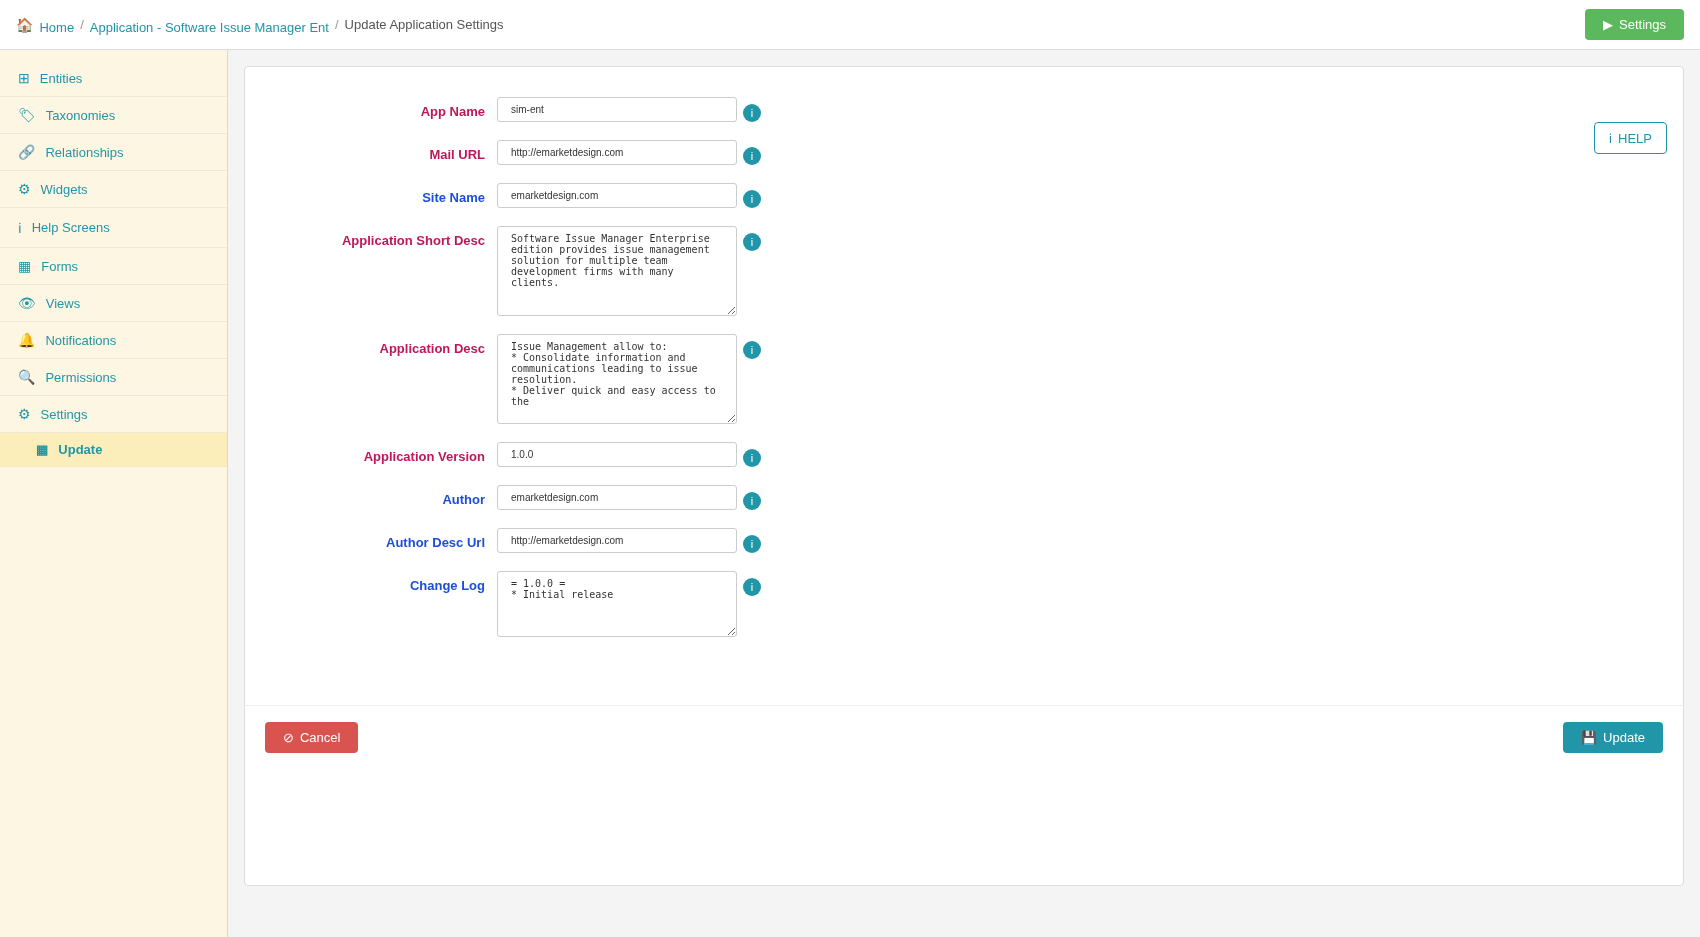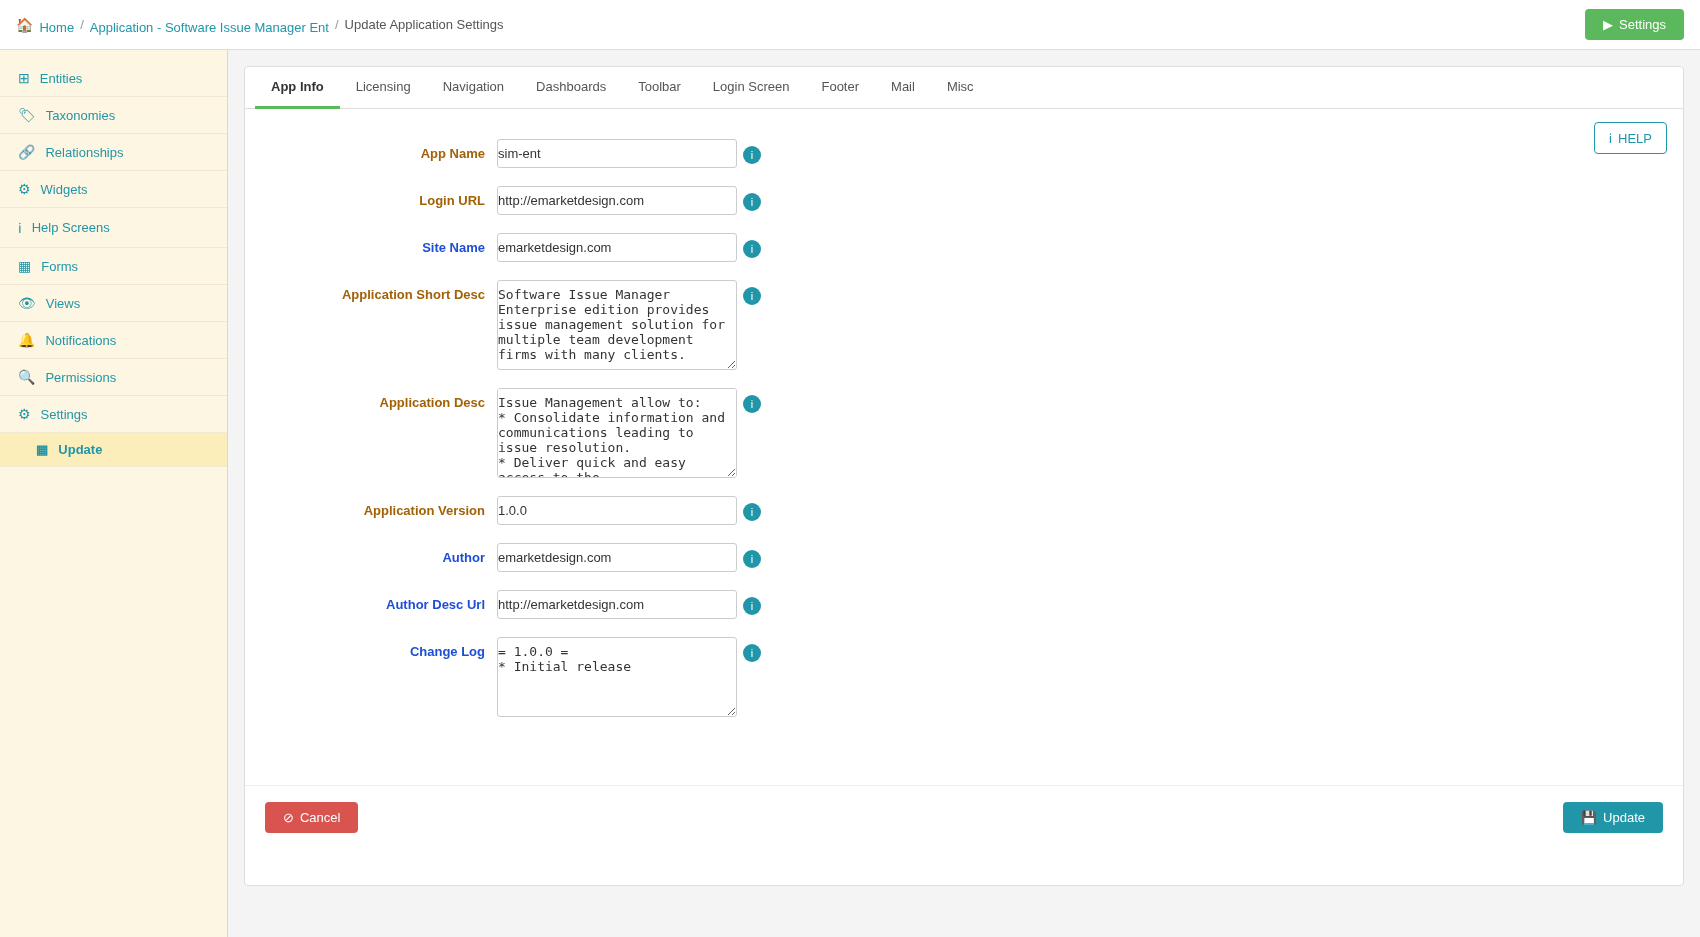--- a/index.html
+++ b/index.html
@@ -70,28 +70,28 @@
     
     .form-body { padding: 30px 60px 30px 60px; }
 
     .form-row {
       display: flex; align-items: flex-start; margin-bottom: 18px; gap: 12px;
     }
     .form-label {
       width: 180px; text-align: right; padding-top: 7px; font-size: 13px;
       font-weight: bold; flex-shrink: 0;
     }
-    .form-label.required { color: #a16207; }
+    .form-label.required { color: #be185d; }
     .form-label.normal { color: #1d4ed8; }
 
     .form-input-wrap { display: flex; align-items: flex-start; gap: 6px; }
 
     .form-input, .form-textarea {
       width: 240px; border: 1px solid #ccc; border-radius: 3px;
-      padding: 6px 0; font-size: 13px; color: #333; background: #fff;
+      padding: 6px 13px; font-size: 10px; color: #333; background: #fff;
     }
     .form-textarea { resize: vertical; }
     .form-textarea.medium { height: 90px; }
 
     .info-icon {
       width: 18px; height: 18px; border-radius: 50%; background: #2196a8;
       color: #fff; display: flex; align-items: center; justify-content: center;
       font-size: 11px; cursor: pointer; flex-shrink: 0; margin-top: 7px;
     }
 
@@ -173,49 +173,38 @@
       <span>Settings</span>
     </div>
     <div class="sidebar-sub-item active">
       <span class="icon">▦</span>
       <span>Update</span>
     </div>
   </div>
 
   <div class="main">
     <div class="card">
-      <div class="tabs">
-        <div class="tab active">App Info</div>
-        <div class="tab">Licensing</div>
-        <div class="tab">Navigation</div>
-        <div class="tab">Dashboards</div>
-        <div class="tab">Toolbar</div>
-        <div class="tab">Login Screen</div>
-        <div class="tab">Footer</div>
-        <div class="tab">Mail</div>
-        <div class="tab">Misc</div>
-      </div>
 
       <button class="help-btn">
         <span>ℹ</span>
         <span>HELP</span>
       </button>
 
       <div class="form-body">
 
         <div class="form-row">
           <div class="form-label required">App Name</div>
           <div class="form-input-wrap">
             <input class="form-input" type="text" value="sim-ent" style="">
             <div class="info-icon">i</div>
           </div>
         </div>
 
         <div class="form-row">
-          <div class="form-label required">Login URL</div>
+          <div class="form-label required">Mail URL</div>
           <div class="form-input-wrap">
             <input class="form-input" type="text" value="http://emarketdesign.com" style="">
             <div class="info-icon">i</div>
           </div>
         </div>
 
         <div class="form-row">
           <div class="form-label normal">Site Name</div>
           <div class="form-input-wrap">
             <input class="form-input" type="text" value="emarketdesign.com" style="">
@@ -261,21 +250,21 @@
           <div class="form-label normal">Author Desc Url</div>
           <div class="form-input-wrap">
             <input class="form-input" type="text" value="http://emarketdesign.com" style="">
             <div class="info-icon">i</div>
           </div>
         </div>
 
         <div class="form-row">
           <div class="form-label normal">Change Log</div>
           <div class="form-input-wrap">
-            <textarea class="form-input form-textarea" style="height: 80px;">= 1.0.0 =
+            <textarea class="form-input form-textarea" style="height: 66px;">= 1.0.0 =
 * Initial release</textarea>
             <div class="info-icon">i</div>
           </div>
         </div>
 
       </div>
 
       <div class="form-footer">
         <button class="btn-cancel">
           <span>⊘</span>

